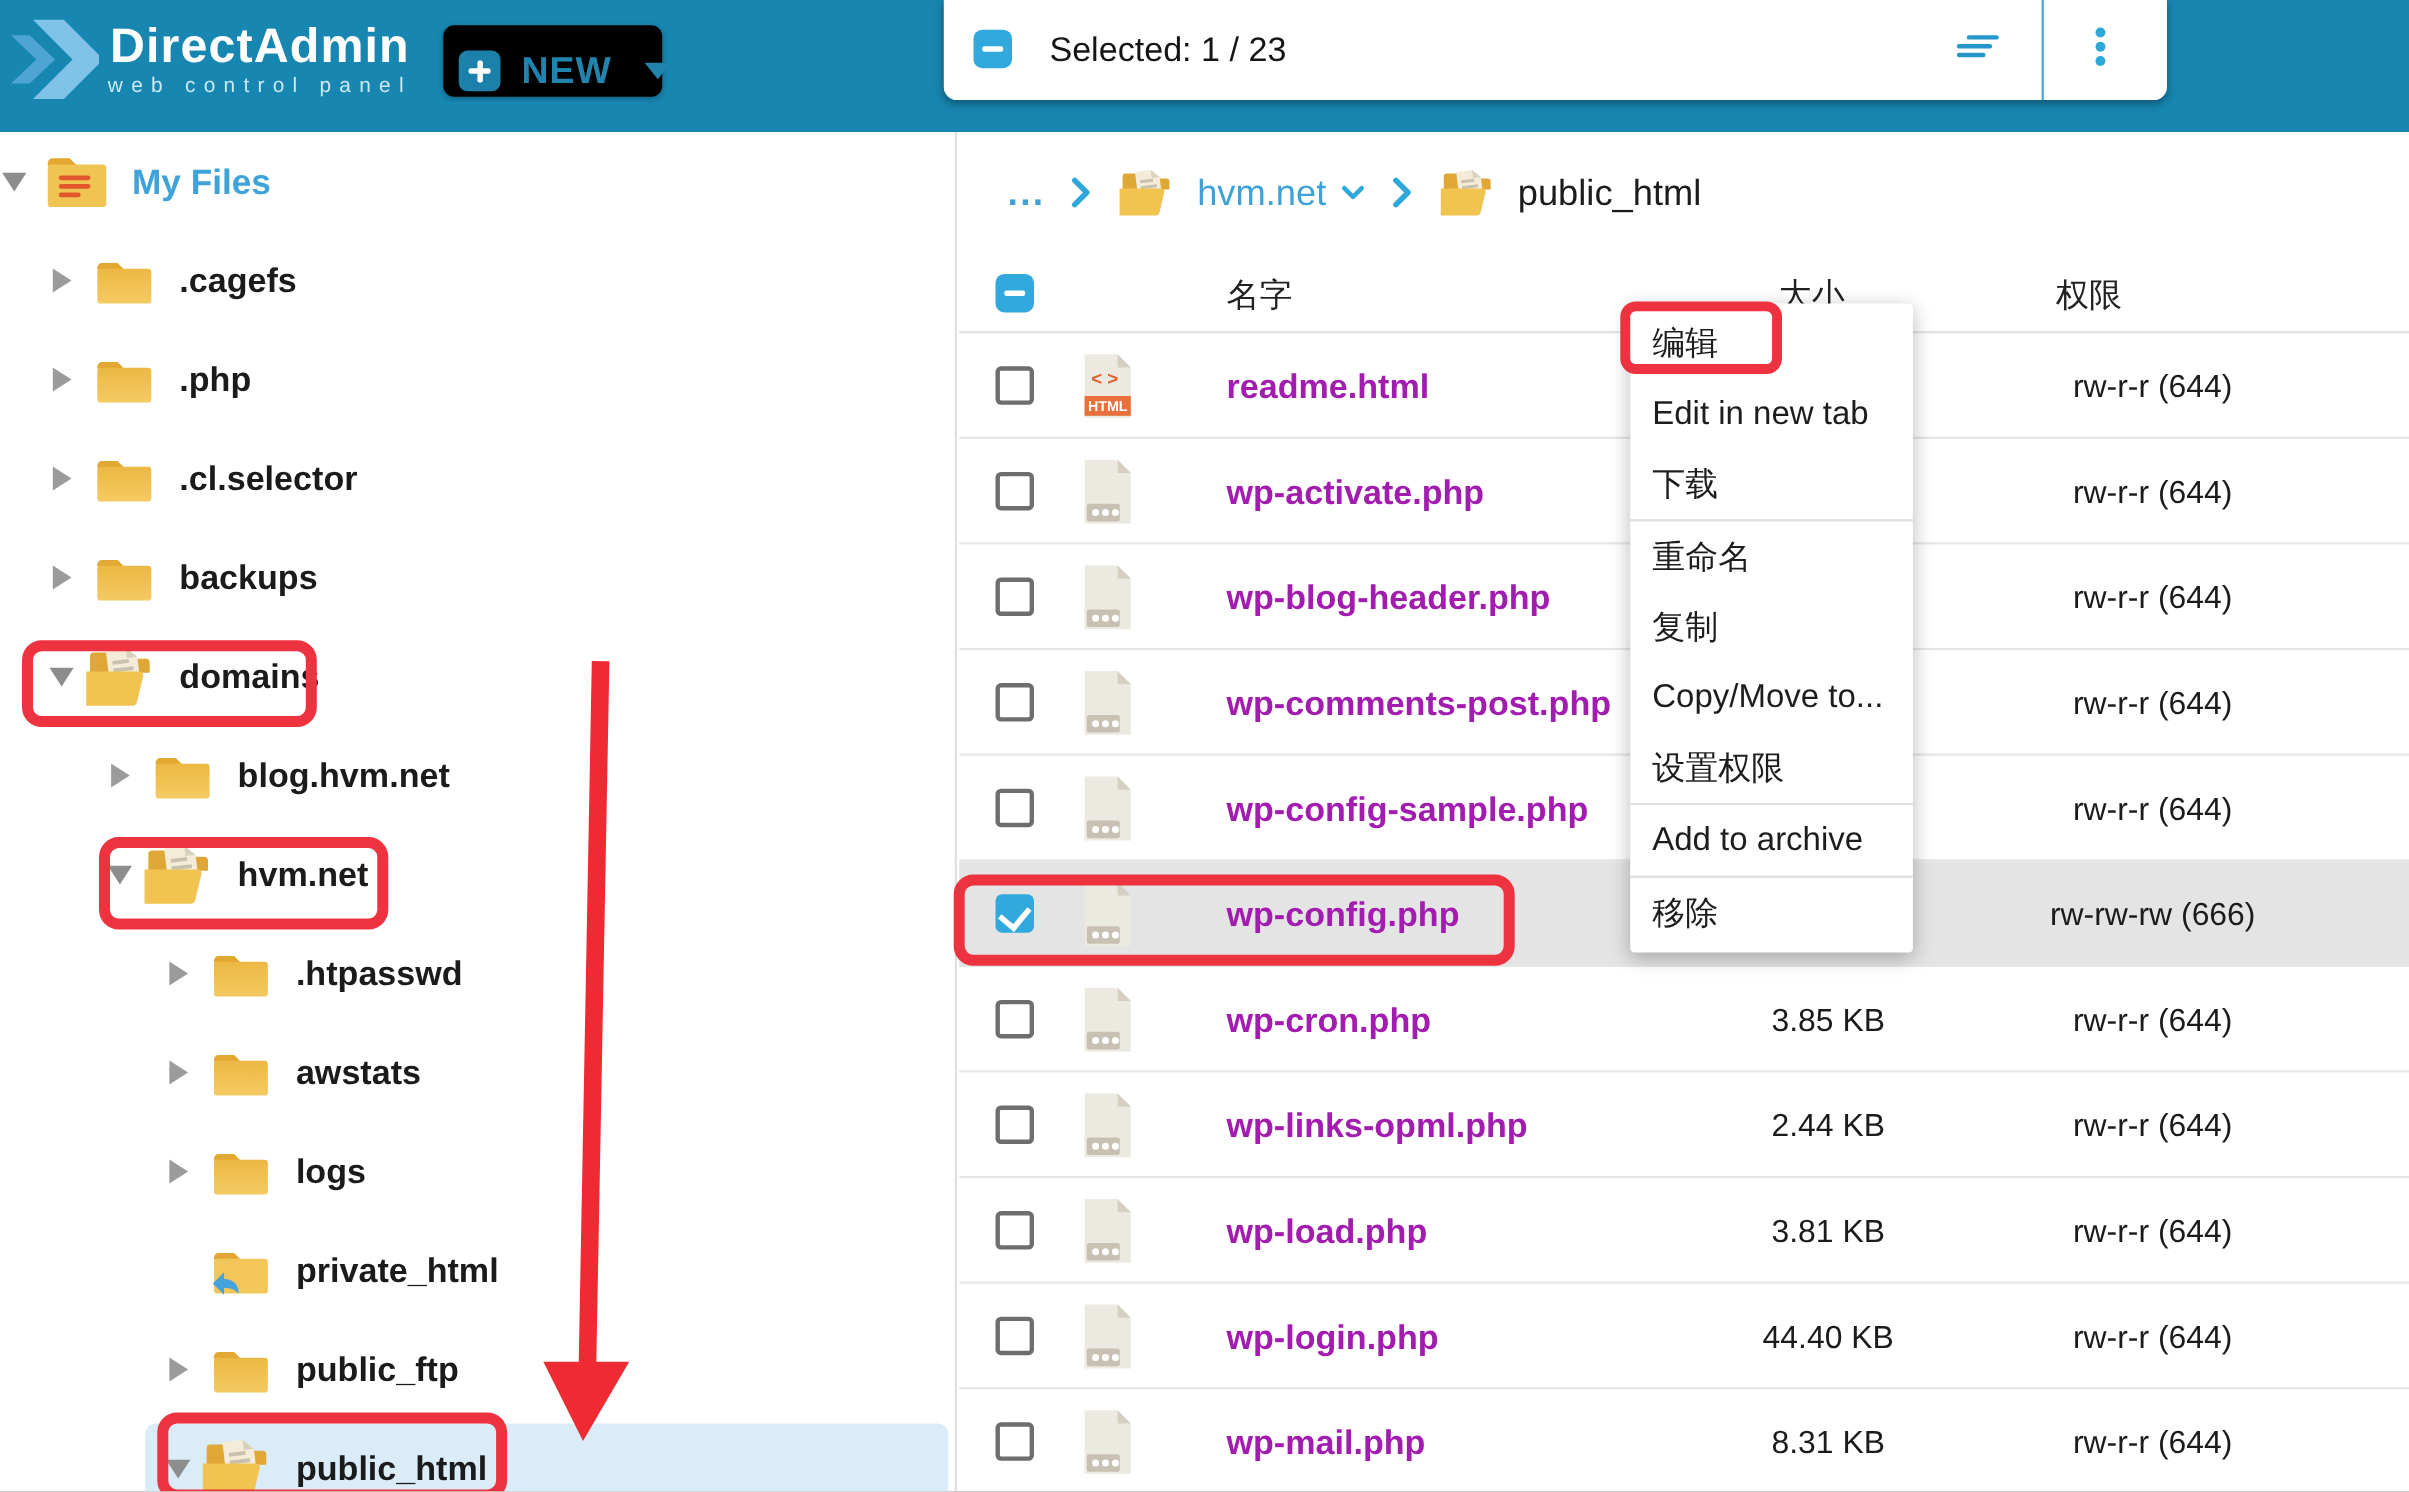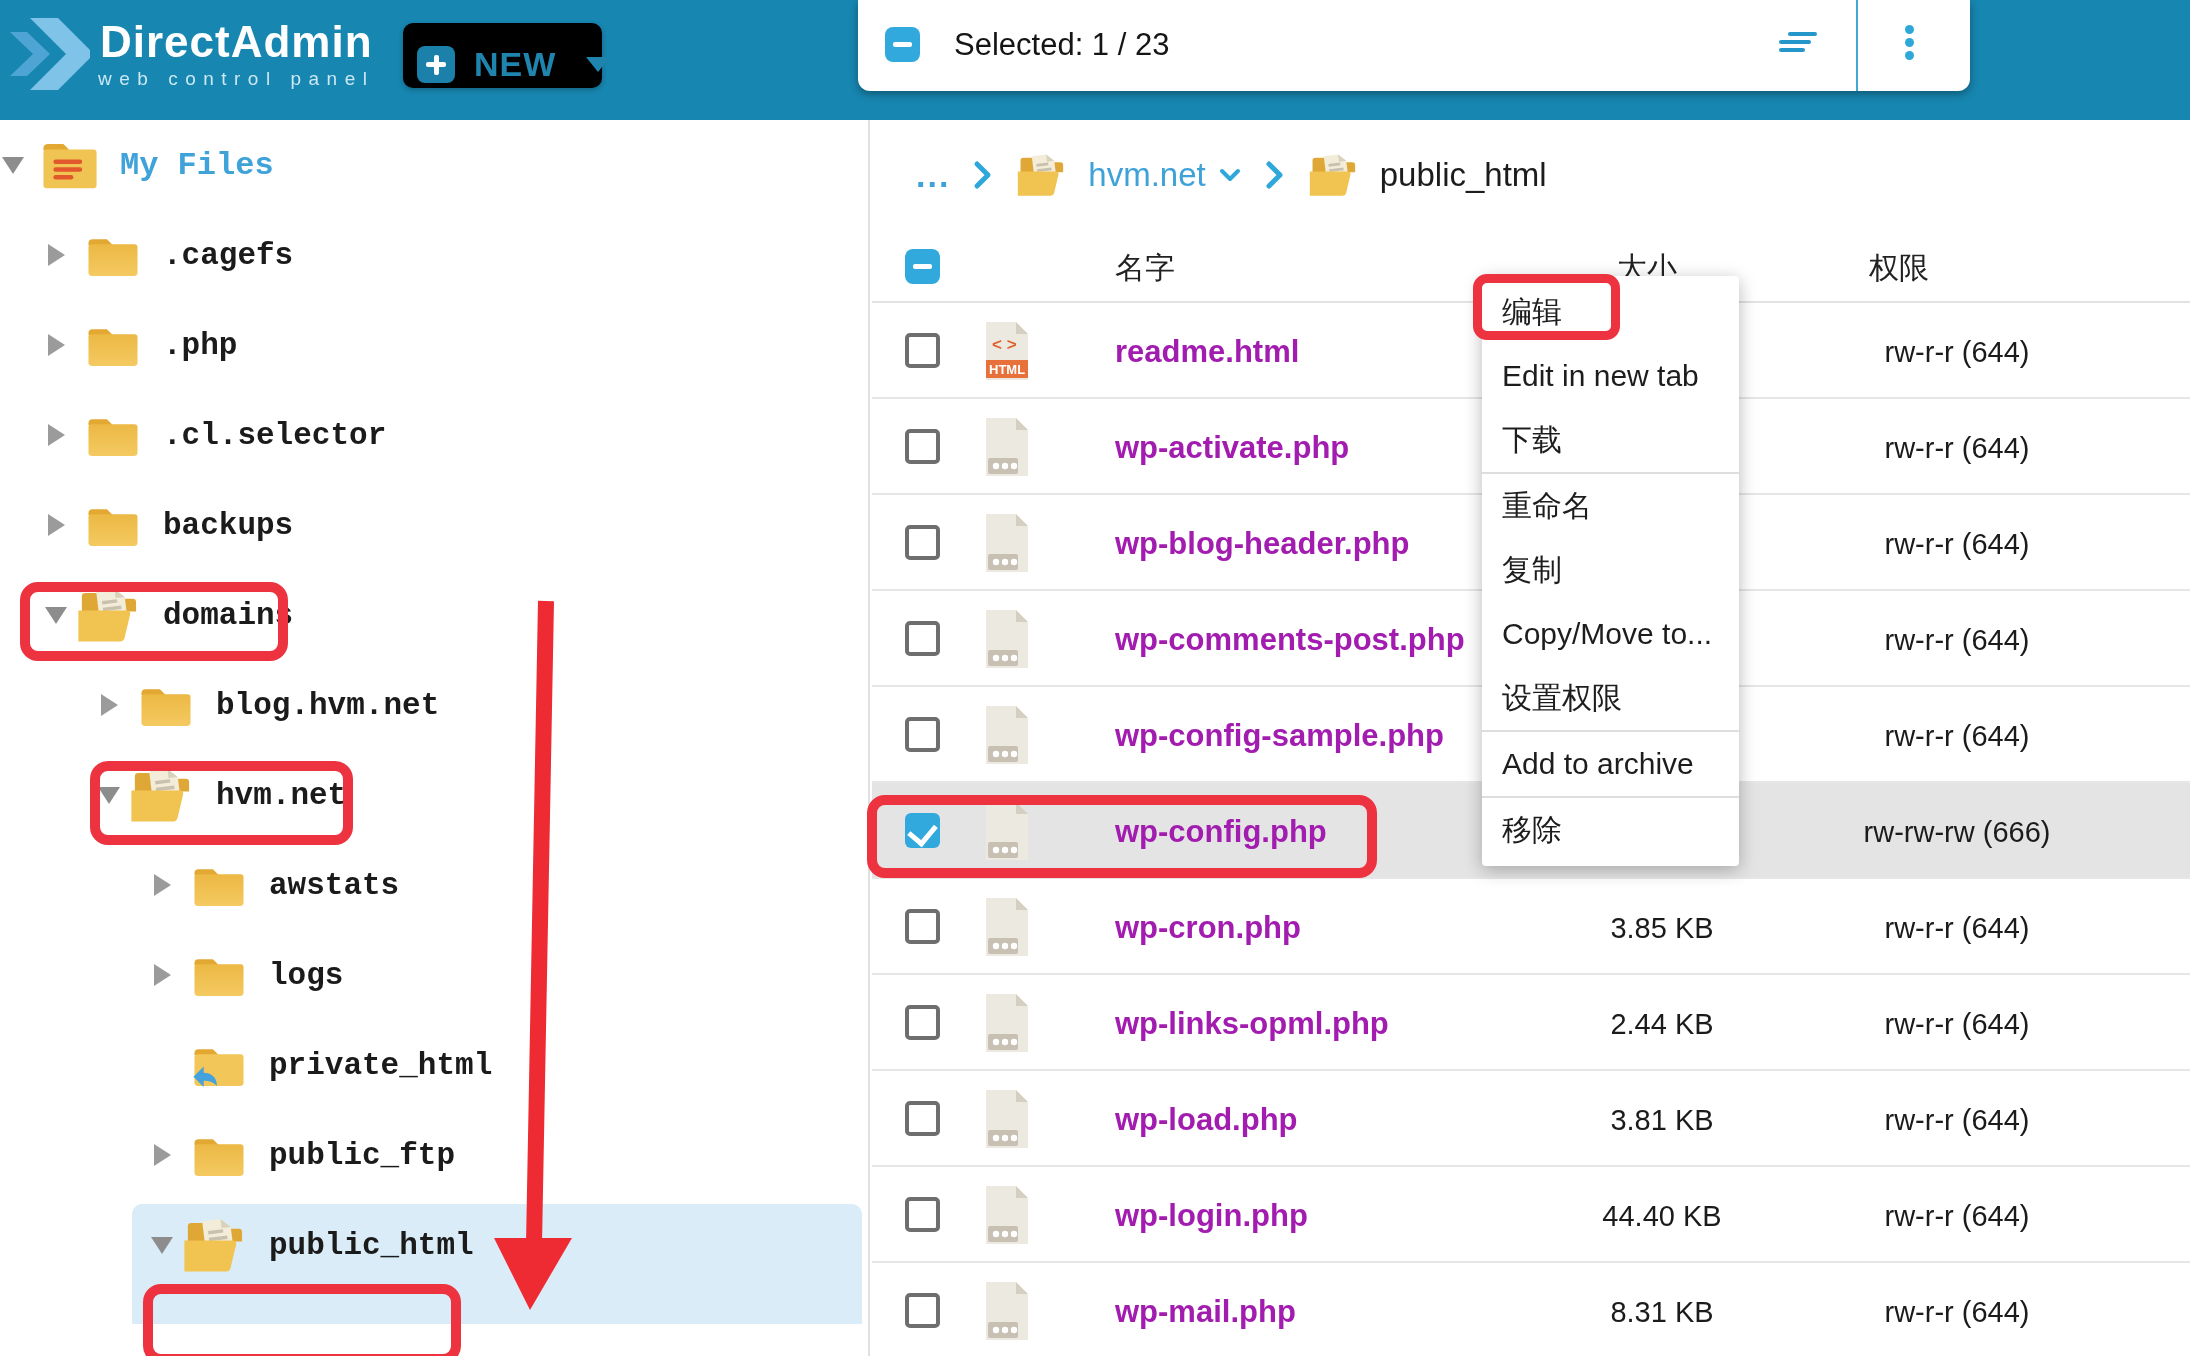--- a/index.html
+++ b/index.html
@@ -47,21 +47,21 @@
 
   
   .sidebar{position:absolute;left:0;top:120px;width:870px;height:1236px;background:#fff;border-right:2px solid #e0e0e0;}
   .tree-row{position:relative;height:90px;display:flex;align-items:center;}
   .tree-row.selected::before{content:"";position:absolute;left:132px;right:6px;top:4px;height:120px;
     background:#daecf7;border-radius:10px 10px 0 0;}
   .caret-slot{width:26px;flex:0 0 auto;display:flex;justify-content:center;position:relative;z-index:1;}
   .caret-right{width:0;height:0;border-left:17px solid #9b9b9b;border-top:11px solid transparent;border-bottom:11px solid transparent;}
   .caret-down2{width:0;height:0;border-top:17px solid #8d8d8d;border-left:11px solid transparent;border-right:11px solid transparent;}
   .icon-slot{width:84px;flex:0 0 auto;display:flex;justify-content:center;align-items:center;margin-left:2px;position:relative;z-index:1;}
-  .tree-label{margin-left:8px;font-size:31px;font-weight:700;color:#1b1b1b;position:relative;z-index:1;font-family:Liberation Mono, monospace;}
+  .tree-label{margin-left:8px;font-size:31px;font-weight:700;color:#1b1b1b;position:relative;z-index:1;}
   .tree-label.root{color:#3fa3da;font-weight:600;font-size:32px;}
 
   
   .main{position:absolute;left:872px;top:120px;width:1318px;height:1236px;background:#fff;}
   .breadcrumb{position:absolute;left:0;top:0;width:100%;height:110px;display:flex;align-items:center;padding-left:44px;}
   .bc-ellipsis{color:#3ea2d8;font-size:34px;font-weight:700;letter-spacing:2px;}
   .bc-chev{margin:0 22px;}
   .bc-folder{margin-right:14px;}
   .bc-link{color:#3ea2d8;font-size:33px;font-weight:500;}
   .bc-caret{margin-left:12px;}
@@ -267,20 +267,38 @@
               <path d="M20 4 h16 l8 8 v24 h-24 z" fill="#f3ecd8"></path>
       <path d="M36 4 l8 8 h-8 z" fill="#d8d1bc"></path>
       <rect x="24" y="13" width="13" height="3" fill="#c8c1ad"></rect>
               <rect x="24" y="19" width="16" height="3" fill="#c8c1ad"></rect>
       <rect x="24" y="25" width="11" height="3" fill="#c8c1ad"></rect>
             </g>
       <path d="M2 22 h42 a3 3 0 0 1 3 3 l-5 21 a4 4 0 0 1 -4 3 h-36 z" fill="#f1c350"></path>
           </svg>
         </span>
         <span class="tree-label">hvm.net</span>
+      </div>
+      <div class="tree-row" style="padding-left: 149px;">
+        <span class="caret-slot">
+          <span class="caret-right"></span>
+        </span>
+        <span class="icon-slot">
+          <svg width="58" height="47" viewBox="0 0 56 46">
+      <path d="M4 11 a4 4 0 0 1 4-4 h14 l6 6 h-24 z" fill="#e2a832"></path>
+      <defs>
+              <linearGradient id="gt8" x1="0" y1="0" x2="0" y2="1">
+        <stop offset="0" stop-color="#ecb844"></stop>
+                <stop offset="1" stop-color="#f4ca61"></stop>
+              </linearGradient>
+            </defs>
+      <rect x="4" y="12" width="48" height="31" rx="3" fill="url(#gt8)"></rect>
+          </svg>
+        </span>
+        <span class="tree-label">.htpasswd</span>
       </div>
       <div class="tree-row" style="padding-left: 149px;">
         <span class="caret-slot">
           <span class="caret-right"></span>
         </span>
         <span class="icon-slot">
           <svg width="58" height="47" viewBox="0 0 56 46">
       <path d="M4 11 a4 4 0 0 1 4-4 h14 l6 6 h-24 z" fill="#e2a832"></path>
       <defs>
               <linearGradient id="gt9" x1="0" y1="0" x2="0" y2="1">

